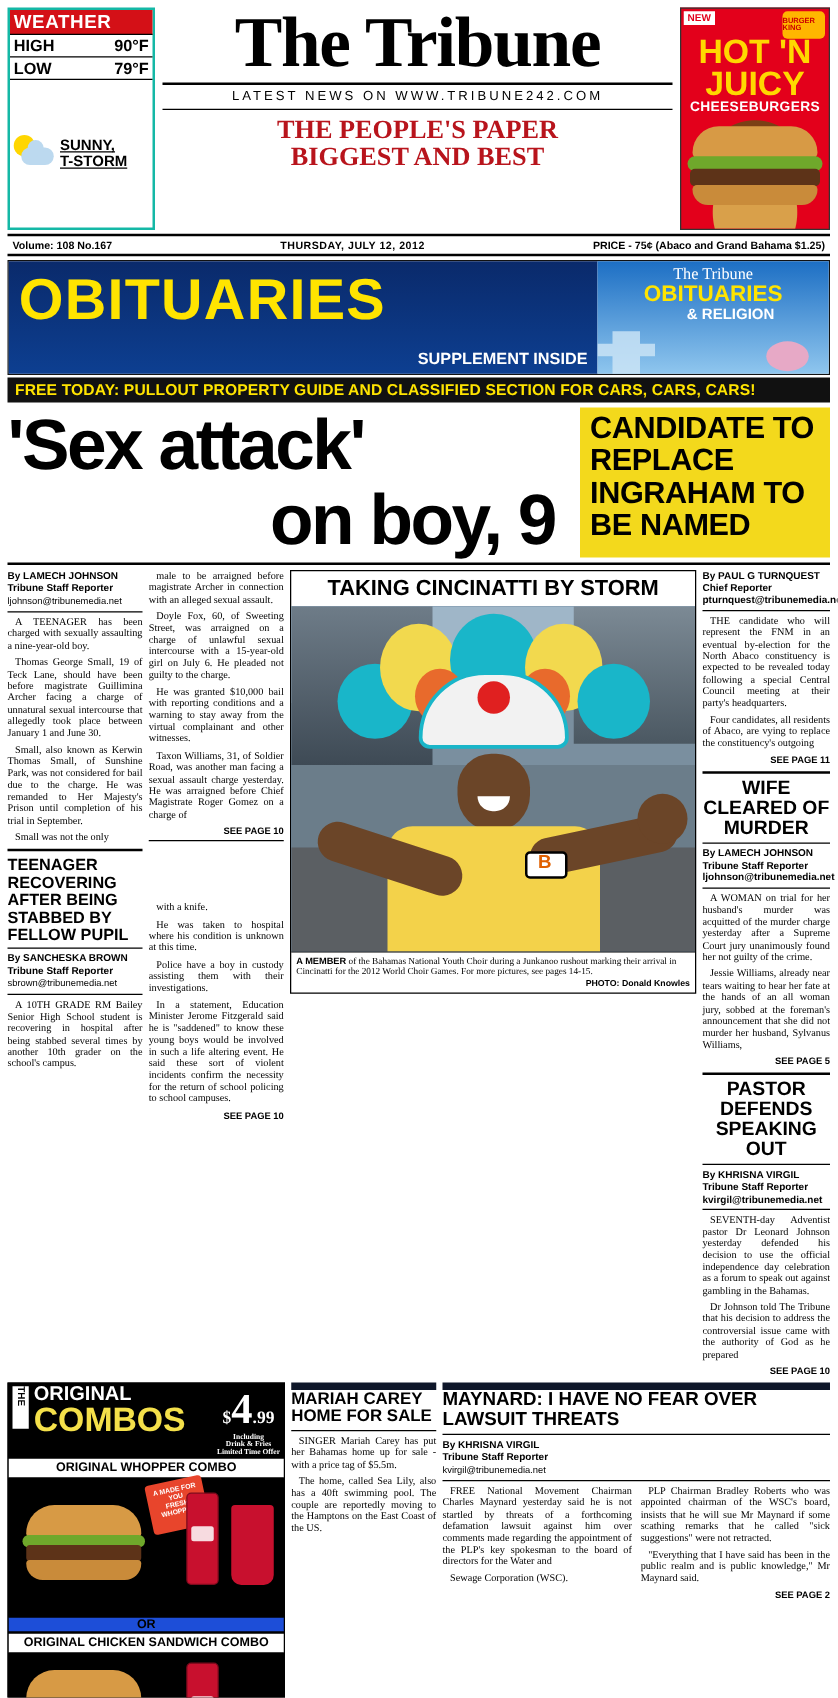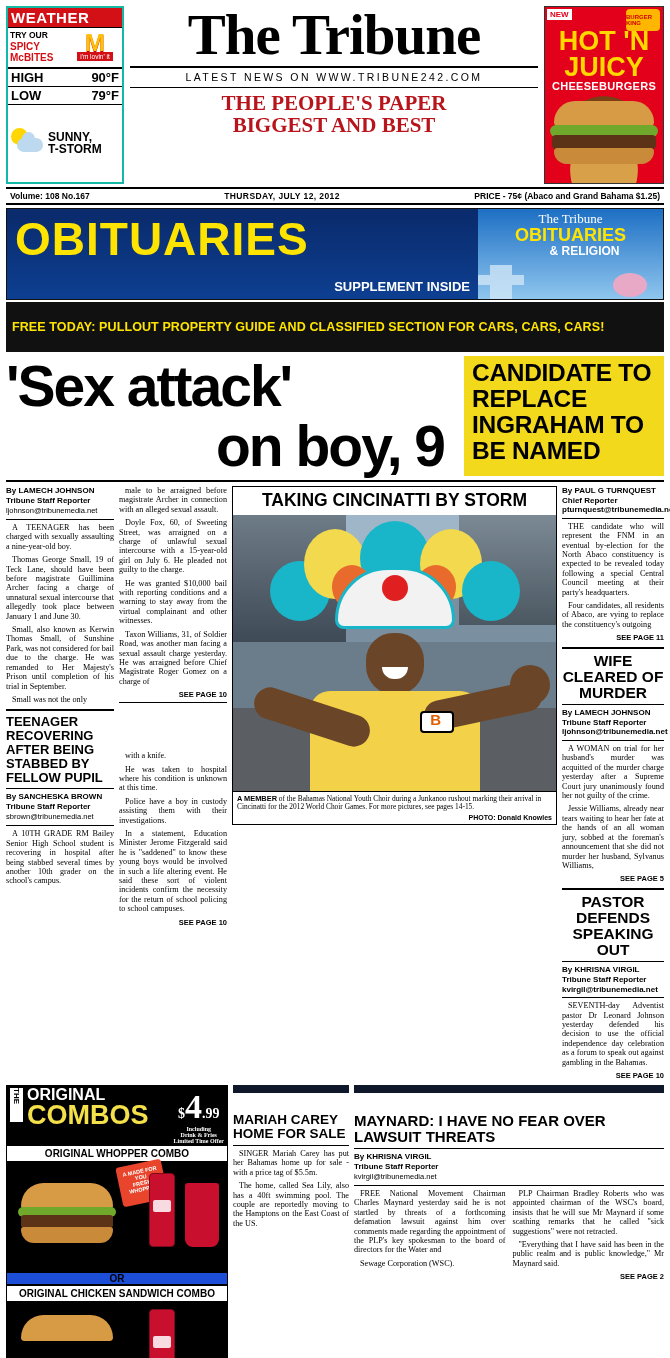--- a/index.html
+++ b/index.html
@@ -22,21 +22,21 @@
   .mcd-left { flex:1; font-family:"Liberation Sans", sans-serif; font-size:8.5px; font-weight:bold;
      padding:3px 2px; line-height:1.15; color:#000;}
   .mcd-left .spicy { color:#d41017; font-size:10px; }
   .mcd-right { width:54px; background:#fff; display:flex; flex-direction:column; align-items:center; justify-content:center; }
   .mcd-arch { font-family:"Liberation Sans", sans-serif; color:#ffc107; font-size:24px; font-weight:bold; line-height:18px;
      text-shadow:0 1px 0 #c00000; }
   .mcd-tag { background:#d41017; color:#fff; font-size:6.5px; font-family:"Liberation Sans", sans-serif;
      padding:1px 3px; white-space:nowrap; }
   .temps { font-family:"Liberation Sans", sans-serif; font-weight:bold; font-size:13px; }
   .temp-row { display:flex; justify-content:space-between; border-bottom:1px solid #000; padding:1px 3px; }
-  .wx-bottom { flex:1; display:flex; align-items:center; gap:3px; padding:2px 3px; }
+  .wx-bottom { flex:1; display:flex; align-items:center; gap:3px; padding:2px 3px;text-decoration:underline; }
   .wx-ico { width:34px; height:30px; position:relative; }
   .wx-sun { position:absolute; left:0; top:0; width:17px; height:17px; border-radius:50%; background:#ffd600; }
   .wx-cloud { position:absolute; left:6px; top:10px; width:26px; height:14px; background:#bcd9ef; border-radius:9px; }
   .wx-cloud:after{ content:""; position:absolute; left:5px; top:-6px; width:13px; height:13px; background:#bcd9ef; border-radius:50%;}
   .wx-text { font-family:"Liberation Sans", sans-serif; font-weight:bold; font-size:12px; line-height:1.05; }
 
   .center-mast { flex:1; display:flex; flex-direction:column; align-items:center; justify-content:flex-start;
      padding:0 6px; }
   .title { font-family:"Liberation Serif", serif; font-weight:bold; font-size:57px; line-height:58px;
      letter-spacing:-1px; }
@@ -84,21 +84,21 @@
   .obit-right .orline1 { color:#fff; font-family:"Liberation Serif", serif; font-size:13px; text-align:center; margin-top:2px;}
   .obit-right .orline2 { color:#ffe400; font-family:"Liberation Sans", sans-serif; font-weight:bold;
      font-size:18px; text-align:center; line-height:17px; }
   .obit-right .orline3 { color:#fff; font-family:"Liberation Sans", sans-serif; font-weight:bold;
      font-size:12px; text-align:center;margin-left:28px; }
   .obit-cross { position:absolute; left:12px; bottom:-6px; width:22px; height:40px; background:#cfe6f7; opacity:.8;}
   .obit-cross:after{ content:""; position:absolute; left:-12px; top:10px; width:46px; height:10px; background:#cfe6f7;}
   .obit-flower { position:absolute; right:16px; bottom:2px; width:34px; height:24px; background:#e7a9c6; border-radius:50%;}
 
   .freebar { background:#111; color:#ffe400; font-family:"Liberation Sans", sans-serif; font-weight:bold;
-     font-size:12.5px; padding:18px 6px; margin-top:2px; letter-spacing:.1px; }
+     font-size:12.5px; padding:3px 6px; margin-top:2px; letter-spacing:.1px; }
 
   
   .bighead { display:flex; margin-top:4px; border-bottom:2px solid #000; padding-bottom:4px; }
   .bighead-left { flex:1; padding-right:6px; }
   .bighead-left .l1 { font-family:"Liberation Sans", sans-serif; font-weight:bold; font-size:57px;
       line-height:60px; letter-spacing:-2px; }
   .bighead-left .l2 { font-family:"Liberation Sans", sans-serif; font-weight:bold; font-size:57px;
       line-height:60px; letter-spacing:-2px; text-align:right; padding-right:14px;}
   .bighead-right { width:200px; background:#f3d91c; padding:4px 8px; }
   .bighead-right .kick { font-family:"Liberation Sans", sans-serif; font-weight:bold; font-size:24.5px;
@@ -195,44 +195,33 @@
      border-radius:4px; border:1px solid #7d0a1d; }
   .coke:after{ content:""; position:absolute; left:3px; top:26px; right:3px; height:12px; background:#fff; opacity:.85; border-radius:2px;}
   .fries { position:absolute; right:8px; top:22px; width:34px; height:64px; background:#c8102e; border-radius:3px 3px 8px 8px;}
   .sticker { position:absolute; left:112px; top:2px; width:46px; height:40px; background:#e8452c;
      transform:rotate(-12deg); color:#fff; font-family:"Liberation Sans", sans-serif; font-size:5.5px;
      font-weight:bold; text-align:center; padding:5px 2px; line-height:1.1; border-radius:3px;}
 
   .lowcol { width:116px; }
   .lowcol2 { flex:1; }
   .low-head { font-family:"Liberation Sans", sans-serif; font-weight:bold; font-size:13.5px; line-height:14.5px;
-     border-top:8px solid #0f172a; padding-top:20px; }
+     border-top:6px solid #0f172a; padding-top:0; }
   .low-head.big { font-size:15px; line-height:16px; }
   .twocol { column-count:2; column-gap:7px; }
 </style>
 </head>
 <body>
 
 <div class="page">
 
   <div class="masthead">
 
     <div class="weather-box">
       <div class="weather-head">WEATHER</div>
-      <div class="mcd">
-        <div class="mcd-left">
-          <div>TRY OUR</div>
-          <div class="spicy">SPICY</div>
-          <div class="spicy">McBITES</div>
-        </div>
-        <div class="mcd-right">
-          <div class="mcd-arch">M</div>
-          <div class="mcd-tag">i'm lovin' it</div>
-        </div>
-      </div>
       <div class="temps">
         <div class="temp-row">
           <span>HIGH</span>
           <span>90°F</span>
         </div>
         <div class="temp-row">
           <span>LOW</span>
           <span>79°F</span>
         </div>
       </div>
@@ -417,20 +406,21 @@
       <div class="rr-head">PASTOR DEFENDS SPEAKING OUT</div>
       <div class="hr1"></div>
       <div class="rr-byline">
         <div>By KHRISNA VIRGIL</div>
         <div>Tribune Staff Reporter</div>
         <div class="mail">kvirgil@tribunemedia.net</div>
       </div>
       <div class="hr1"></div>
       <div class="rr-body">
         <p>SEVENTH-day Adventist pastor Dr Leonard Johnson yesterday defended his decision to use the official independence day celebration as a forum to speak out against gambling in the Bahamas.</p>
+        <p>Dr Johnson told The Tribune that his decision to address the controversial issue came with the authority of God as he prepared</p>
       </div>
       <div class="see">SEE PAGE 10</div>
     </div>
   </div>
 
   <div class="lower">
 
     <div class="bk-combo">
       <div class="bkc-top">
         <div class="bkc-the">THE</div>

